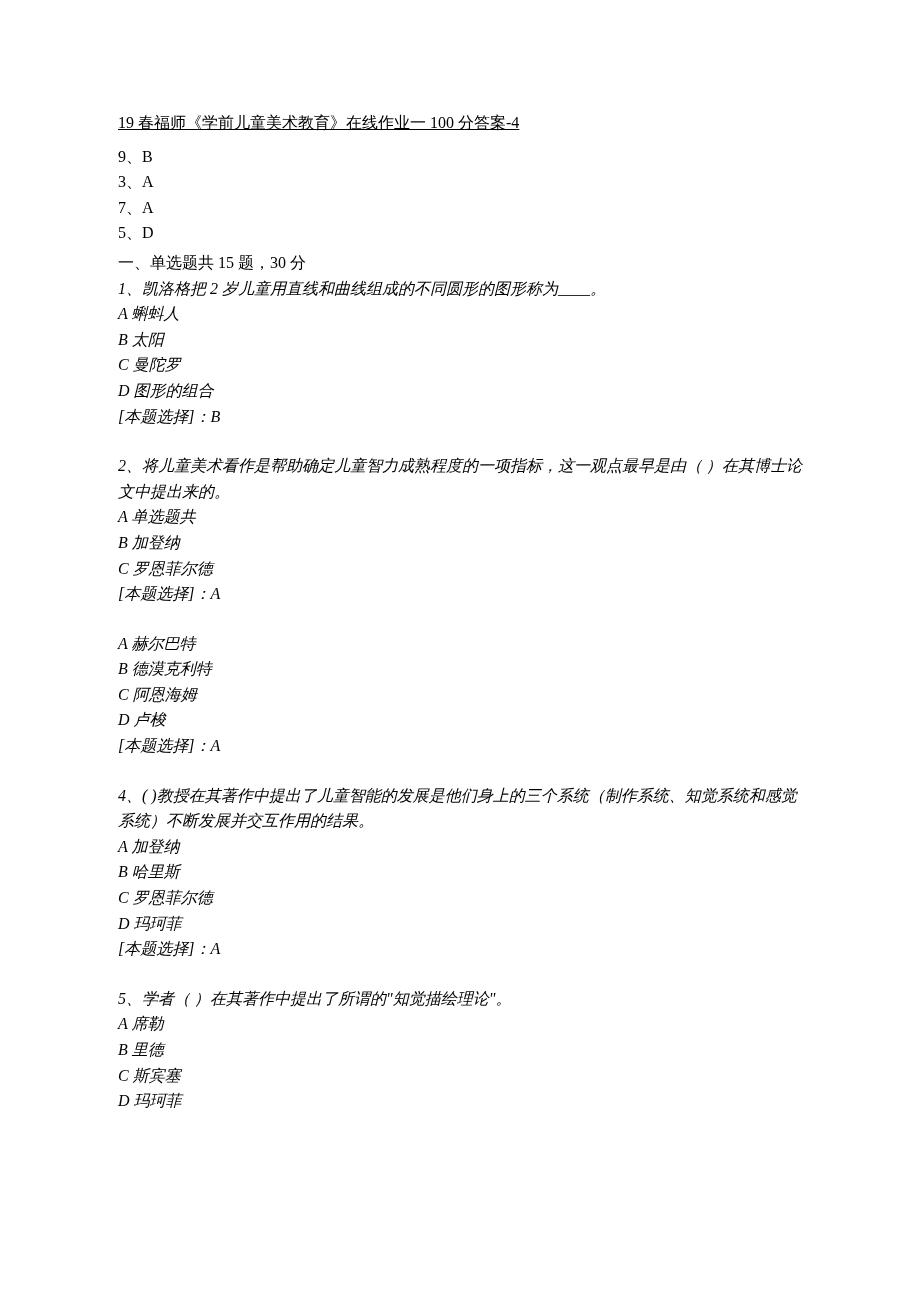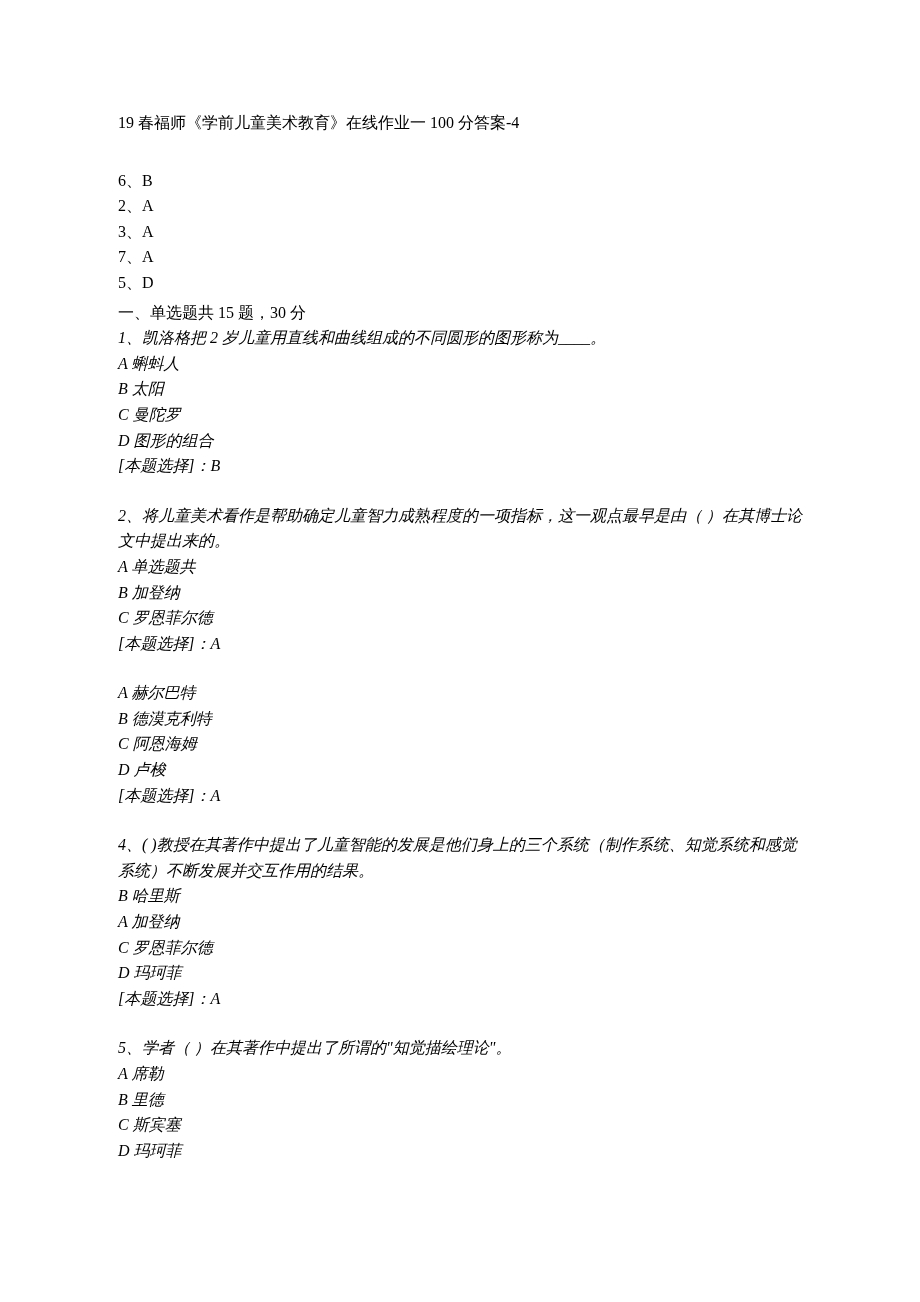--- a/index.html
+++ b/index.html
@@ -9,21 +9,22 @@
     font-family: "SimSun", "宋体", serif;
     font-size: 16px;
     color: #000000;
     line-height: 1.6;
     width: 920px;
   }
   .page {
     padding: 110px 118px 60px 118px;
   }
   .title {
-    margin-bottom: 32px;
+    margin-bottom: 8px;
+    text-decoration: underline;
   }
   .answer-key {
     margin-bottom: 4px;
   }
   .section-header {
   }
   .question-block {
     margin-bottom: 24px;
     font-style: italic;
   }
@@ -34,22 +35,21 @@
 </head>
 <body>
 
 <div class="page">
 
   <div class="title">
     <span class="title-line">19 春福师《学前儿童美术教育》在线作业一 100 分答案-4</span>
   </div>
 
   <div class="answer-key">
-    <div class="key-line">6、B</div>
-    <div class="key-line">2、A</div>
+    <div class="key-line">9、B</div>
     <div class="key-line">3、A</div>
     <div class="key-line">7、A</div>
     <div class="key-line">5、D</div>
   </div>
 
   <div class="section-header">
     <span class="sec-line">一、单选题共 15 题，30 分</span>
   </div>
 
   <div class="question-block">
@@ -72,22 +72,22 @@
   <div class="question-block">
     <div class="opt-line">A 赫尔巴特</div>
     <div class="opt-line">B 德漠克利特</div>
     <div class="opt-line">C 阿恩海姆</div>
     <div class="opt-line">D 卢梭</div>
     <div class="ans-line">[本题选择]：A</div>
   </div>
 
   <div class="question-block">
     <div class="q-line">4、( )教授在其著作中提出了儿童智能的发展是他们身上的三个系统（制作系统、知觉系统和感觉系统）不断发展并交互作用的结果。</div>
+    <div class="opt-line">A 加登纳</div>
     <div class="opt-line">B 哈里斯</div>
-    <div class="opt-line">A 加登纳</div>
     <div class="opt-line">C 罗恩菲尔德</div>
     <div class="opt-line">D 玛珂菲</div>
     <div class="ans-line">[本题选择]：A</div>
   </div>
 
   <div class="question-block">
     <div class="q-line">5、学者（ ）在其著作中提出了所谓的"知觉描绘理论"。</div>
     <div class="opt-line">A 席勒</div>
     <div class="opt-line">B 里德</div>
     <div class="opt-line">C 斯宾塞</div>

